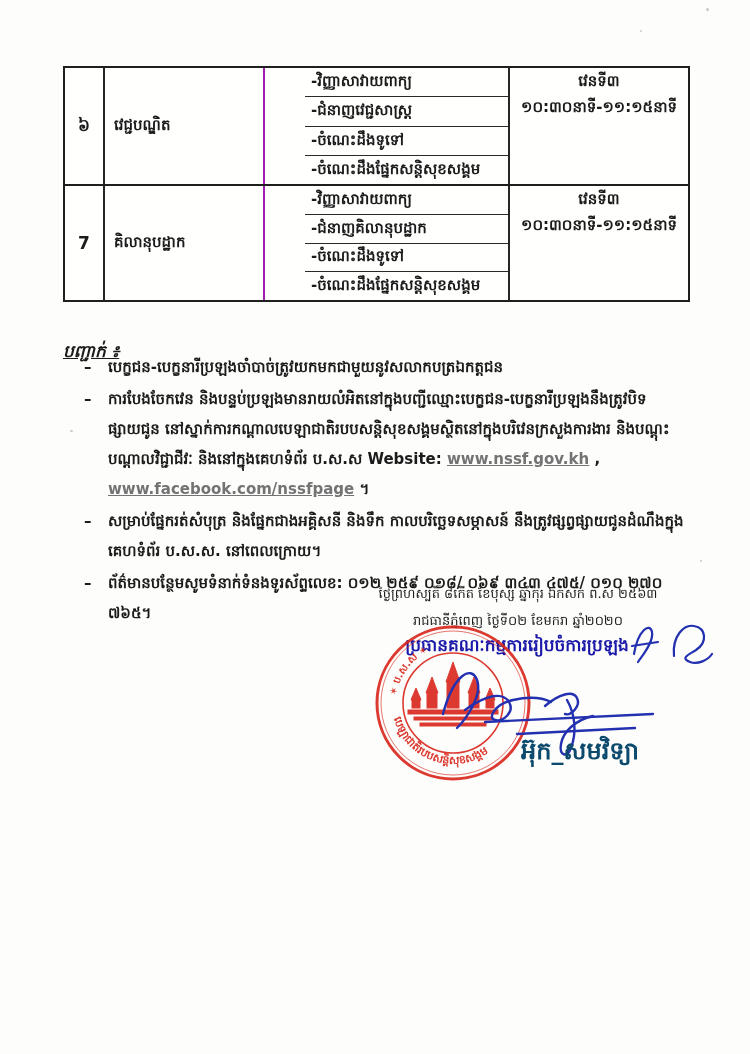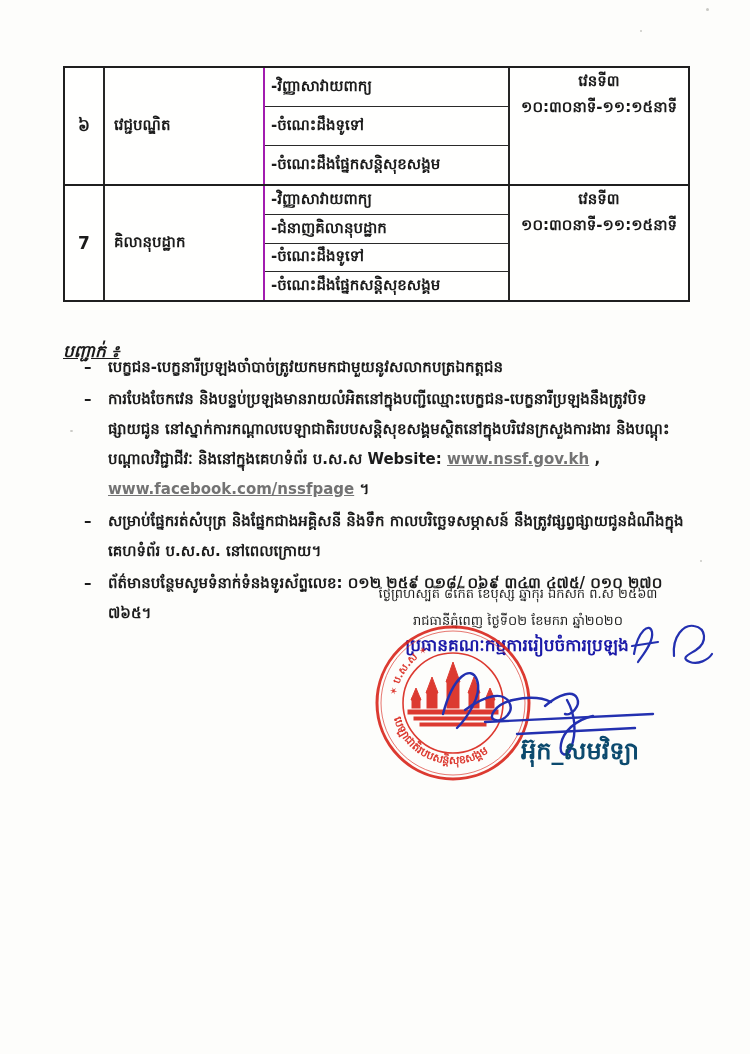--- a/index.html
+++ b/index.html
@@ -14,21 +14,21 @@
     position:absolute;left:63px;top:66px;width:627px;
     border:2px solid #1f1f1f;box-sizing:border-box;background:#fffffe;
   }
   .t-row{display:flex;height:116px;box-sizing:border-box;}
   .t-row + .t-row{border-top:2px solid #1f1f1f;}
   .c-no{width:40px;border-right:2px solid #262626;display:flex;align-items:center;justify-content:center;
         font-size:17px;font-weight:bold;box-sizing:border-box;}
   .c-pos{width:160px;border-right:2px solid #a21caf;display:flex;align-items:center;
          padding-left:9px;font-size:15px;font-weight:bold;box-sizing:border-box;}
   .c-sub{width:245px;border-right:2px solid #262626;display:flex;flex-direction:column;box-sizing:border-box;}
-  .sub-cell{flex:1;display:flex;align-items:center;padding-left:6px;font-size:15px;font-weight:bold;box-sizing:border-box;}
+  .sub-cell{flex:1;display:flex;align-items:center;padding-left:6px;font-size:15px;font-weight:bold;box-sizing:border-box;margin-left:40px;}
   .sub-cell + .sub-cell{border-top:1.5px solid #2a2a2a;}
   .c-time{flex:1;display:flex;flex-direction:column;align-items:center;
           font-size:15px;font-weight:bold;box-sizing:border-box;line-height:26px;}
   
   .note-heading{
     position:absolute;left:63px;top:340px;
     font-size:17px;font-weight:bold;font-style:italic;text-decoration:underline;
   }
   .notes{position:absolute;left:84px;top:352px;width:608px;}
   .bullet{display:flex;gap:10px;font-size:15px;font-weight:bold;line-height:30px;margin-bottom:2px;}
@@ -57,20 +57,21 @@
 </head>
 <body>
 
 <div class="exam-table">
 
   <div class="t-row">
     <div class="c-no">៦</div>
     <div class="c-pos">វេជ្ជបណ្ឌិត</div>
     <div class="c-sub">
       <div class="sub-cell">-វិញ្ញាសាវាយពាក្យ</div>
+      <div class="sub-cell">-ជំនាញវេជ្ជសាស្ត្រ</div>
       <div class="sub-cell">-ចំណេះដឹងទូទៅ</div>
       <div class="sub-cell">-ចំណេះដឹងផ្នែកសន្តិសុខសង្គម</div>
     </div>
     <div class="c-time">
       <span>វេនទី៣</span>
       <span>១០:៣០នាទី-១១:១៥នាទី</span>
     </div>
   </div>
 
   <div class="t-row">

